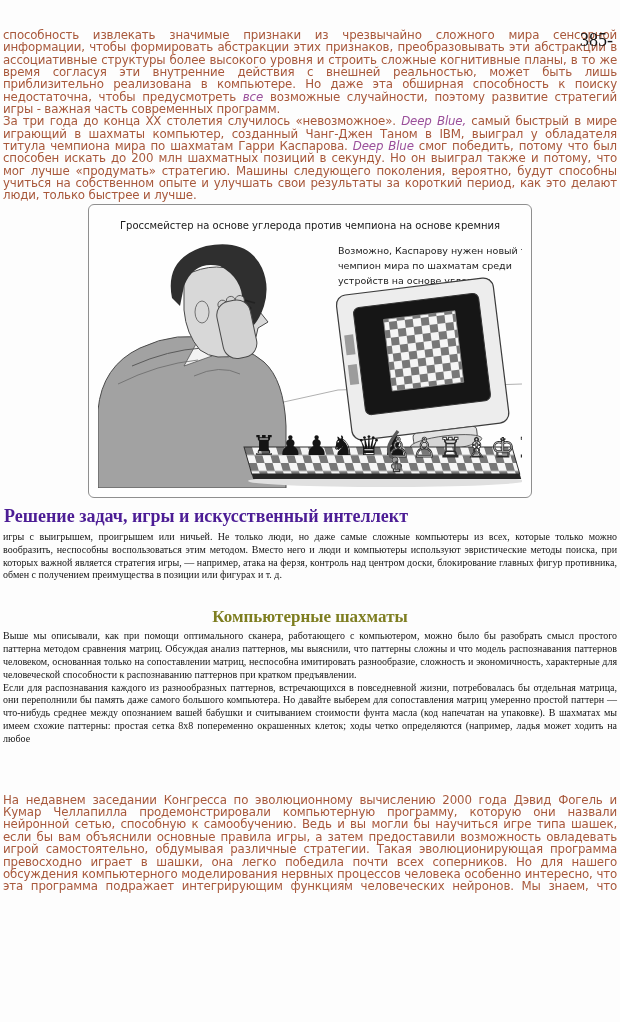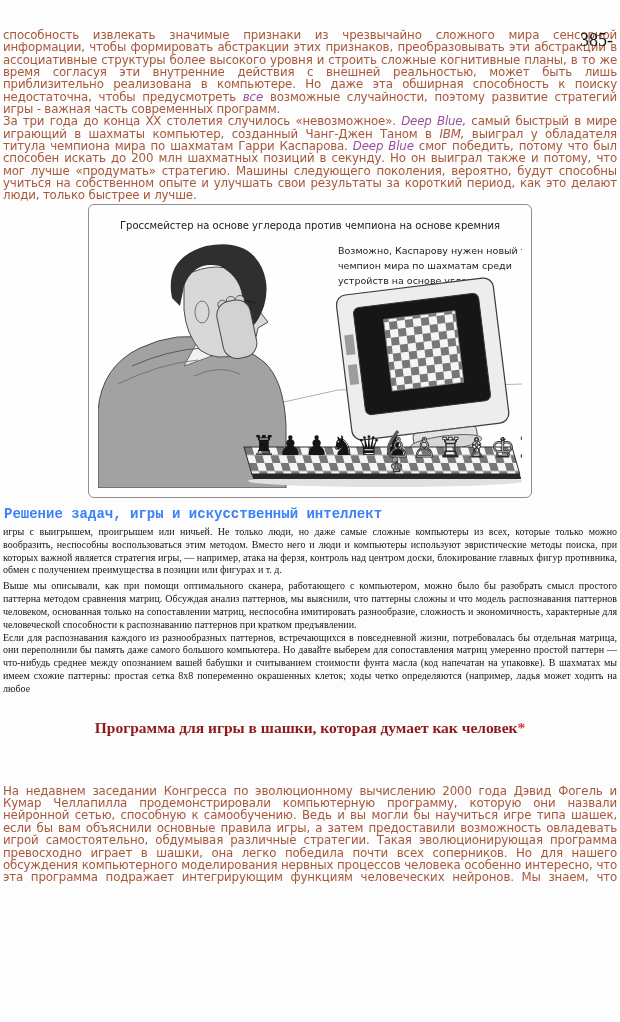--- a/index.html
+++ b/index.html
@@ -7,28 +7,28 @@
   .page{position:relative;width:620px;height:1022px;padding:0 3px;box-sizing:border-box;}
   .pagenum-top{position:absolute;top:1px;right:7px;font-family:"Liberation Serif",serif;font-size:18px;color:#151515;}
   p{margin:0;}
   .sans{font-family:"DejaVu Sans","Liberation Sans",sans-serif;font-size:11.8px;line-height:12.35px;letter-spacing:-0.15px;color:#a8583b;text-align:justify;}
   .serif{font-family:"Liberation Serif",serif;font-size:10px;line-height:12.85px;color:#151515;text-align:justify;}
   .p1{margin-top:29px;}
   .p3{margin-top:4px;}
   .p4{margin-top:3px;}
   .p6{text-align-last:justify;margin-top:48px;}
   .accent-italic{font-style:italic;color:#9a4f9a;}
-  .italic{font-style:italic;}
+  .italic{}
   .h-olive{font-family:"Liberation Serif",serif;font-weight:bold;font-size:17px;color:#7e7e21;text-align:center;margin:25px 0 3px;}
   .h-red{font-family:"Liberation Serif",serif;font-weight:bold;font-size:15.5px;color:#8e1919;text-align:center;margin:23px 0 7px;}
   .asterisk{color:#d43b3b;}
   figure.cartoon{width:424px;margin:2px auto 0;border:1.5px solid #8f8f8f;border-radius:6px;background:#fefefe;overflow:hidden;padding:9px;}
   figure.cartoon svg{display:block;}
   .cartoon text{font-family:"DejaVu Sans","Liberation Sans",sans-serif;}
-  .fig-caption{font-family:Liberation Mono, monospace;font-weight:bold;font-size:14px;color:#3b82f6;margin:8px 0 0 1px;}
+  .fig-caption{font-family:Liberation Serif, serif;font-weight:bold;font-size:18px;color:#4c1d95;margin:8px 0 0 1px;}
 </style>
 </head>
 <body>
 
 <div class="page">
 
   <div class="pagenum-top">385-</div>
 
   <p class="sans p1"><span>способность извлекать значимые признаки из чрезвычайно сложного мира сенсорной информации, чтобы формировать абстракции этих признаков, преобразовывать эти абстракции в ассоциативные структуры более высокого уровня и строить сложные когнитивные планы, в то же время согласуя эти внутренние действия с внешней реальностью, может быть лишь приблизительно реализована в компьютере. Но даже эта обширная способность к поиску недостаточна, чтобы предусмотреть </span><span class="accent-italic">все</span><span> возможные случайности, поэтому развитие стратегий игры - важная часть современных программ.</span></p>
   <p class="sans p2"><span>За три года до конца XX столетия случилось «невозможное». </span><span class="accent-italic">Deep Blue,</span><span> самый быстрый в мире играющий в шахматы компьютер, созданный Чанг-Джен Таном в </span><span class="italic">IBM,</span><span> выиграл у обладателя титула чемпиона мира по шахматам Гарри Каспарова. </span><span class="accent-italic">Deep Blue</span><span> смог победить, потому что был способен искать до 200 млн шахматных позиций в секунду. Но он выиграл также и потому, что мог лучше «продумать» стратегию. Машины следующего поколения, вероятно, будут способны учиться на собственном опыте и улучшать свои результаты за короткий период, как это делают люди, только быстрее и лучше.</span></p>
@@ -97,21 +97,21 @@
         <circle cx="297" cy="246" r="3" fill="#999" stroke="#333" stroke-width="0.8"></circle>
         <text x="292" y="258" font-size="15" fill="#ffffff" stroke="#333" stroke-width="0.6">♔</text>
       </g>
     </svg>
   </figure>
 
   <div class="fig-caption">Решение задач, игры и искусственный интеллект</div>
 
   <p class="serif p3">игры с выигрышем, проигрышем или ничьей. Не только люди, но даже самые сложные компьютеры из всех, которые только можно вообразить, неспособны воспользоваться этим методом. Вместо него и люди и компьютеры используют эвристические методы поиска, при которых важной является стратегия игры, — например, атака на ферзя, контроль над центром доски, блокирование главных фигур противника, обмен с получением преимущества в позиции или фигурах и т. д.</p>
 
+  <h1 class="h-olive">Компьютерные шахматы</h1>
 
   <p class="serif p4">Выше мы описывали, как при помощи оптимального сканера, работающего с компьютером, можно было бы разобрать смысл простого паттерна методом сравнения матриц. Обсуждая анализ паттернов, мы выяснили, что паттерны сложны и что модель распознавания паттернов человеком, основанная только на сопоставлении матриц, неспособна имитировать разнообразие, сложность и экономичность, характерные для человеческой способности к распознаванию паттернов при кратком предъявлении.</p>
   <p class="serif p5">Если для распознавания каждого из разнообразных паттернов, встречающихся в повседневной жизни, потребовалась бы отдельная матрица, они переполнили бы память даже самого большого компьютера. Но давайте выберем для сопоставления матриц умеренно простой паттерн — что-нибудь среднее между опознанием вашей бабушки и считыванием стоимости фунта масла (код напечатан на упаковке). В шахматах мы имеем схожие паттерны: простая сетка 8x8 попеременно окрашенных клеток; ходы четко определяются (например, ладья может ходить на любое</p>
 
-  <h2 class="h-red"><span>Программа для игры в шашки, которая думает как человек</span><span class="asterisk">*</span></h2>
 
   <p class="sans p6">На недавнем заседании Конгресса по эволюционному вычислению 2000 года Дэвид Фогель и Кумар Челлапилла продемонстрировали компьютерную программу, которую они назвали нейронной сетью, способную к самообучению. Ведь и вы могли бы научиться игре типа шашек, если бы вам объяснили основные правила игры, а затем предоставили возможность овладевать игрой самостоятельно, обдумывая различные стратегии. Такая эволюционирующая программа превосходно играет в шашки, она легко победила почти всех соперников. Но для нашего обсуждения компьютерного моделирования нервных процессов человека особенно интересно, что эта программа подражает интегрирующим функциям человеческих нейронов. Мы знаем, что</p>
 
 </div>
 
 </body></html>

